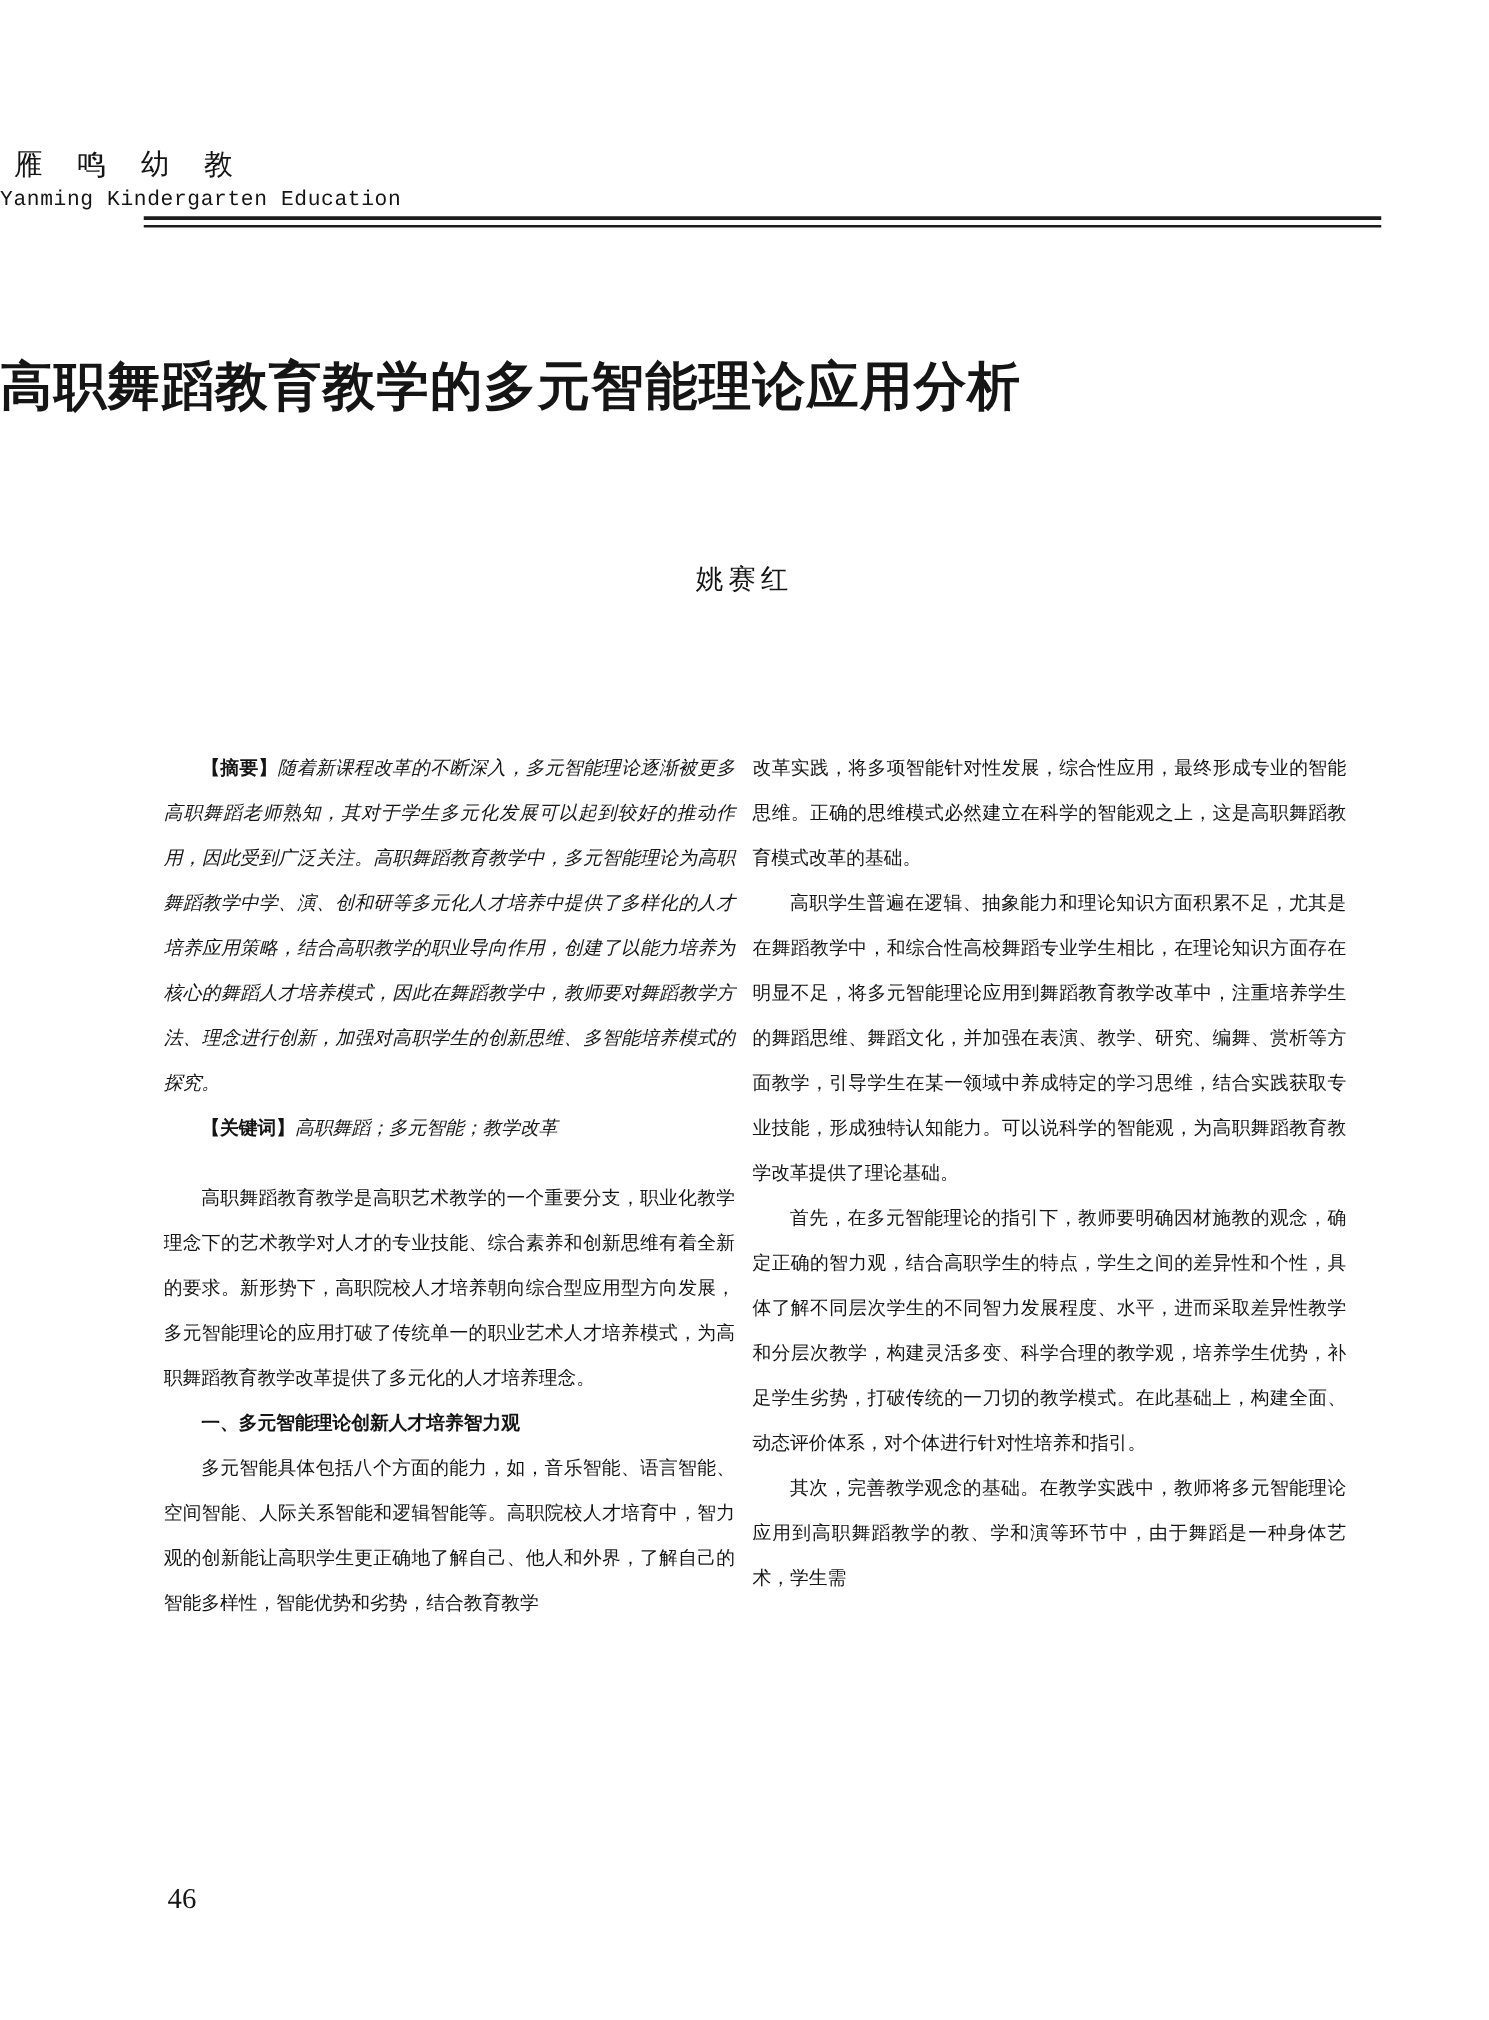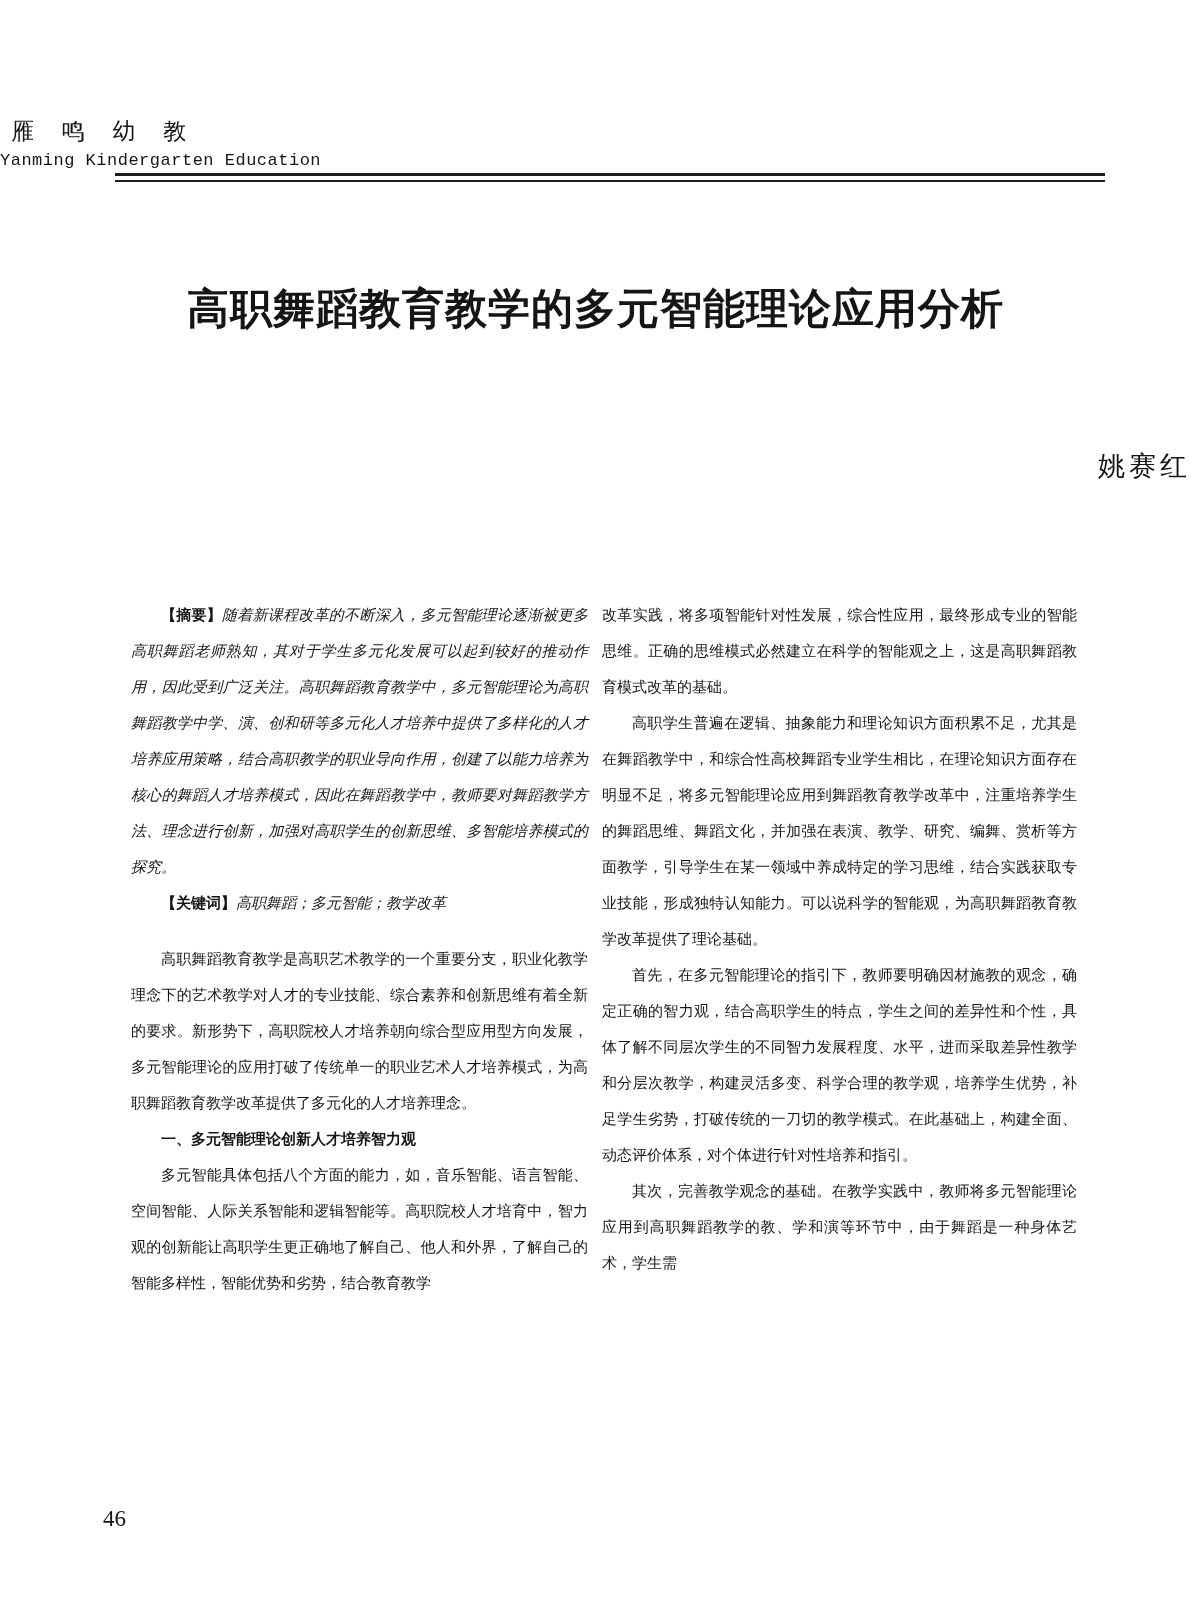--- a/index.html
+++ b/index.html
@@ -38,32 +38,31 @@
     height: 4px;
     border-top: 3px solid #1c1c1c;
     border-bottom: 2px solid #1c1c1c;
   }
   .article-title {
     position: absolute;
     top: 281px;
     left: 0;
     width: 100%;
     margin: 0;
-    text-align: center;
     font-size: 42px;
     font-weight: bold;
     letter-spacing: 1px;
   }
   .article-author {
     position: absolute;
     top: 448px;
     left: 0;
     width: 100%;
-    text-align: right;
-    font-size: 27px;
+    text-align: center;
+    font-size: 22px;
     letter-spacing: 4px;
   }
   .col {
     position: absolute;
     top: 597px;
     font-size: 15px;
     line-height: 36px;
     text-align: justify;
     margin-left: 16px;
   }
@@ -77,21 +76,21 @@
     font-family: "Liberation Sans", "DejaVu Sans", sans-serif;
   }
   .intro { margin-top: 20px !important; }
   .section-heading {
     font-family: "Liberation Sans", "DejaVu Sans", sans-serif;
     font-weight: bold;
   }
   .no-indent { text-indent: 0 !important; }
   .page-number {
     position: absolute;
-    left: 103px;
+    left: 134px;
     top: 1506px;
     font-size: 23px;
   }
 </style>
 </head>
 <body>
 
 <div>
 
   <header class="journal-header">

